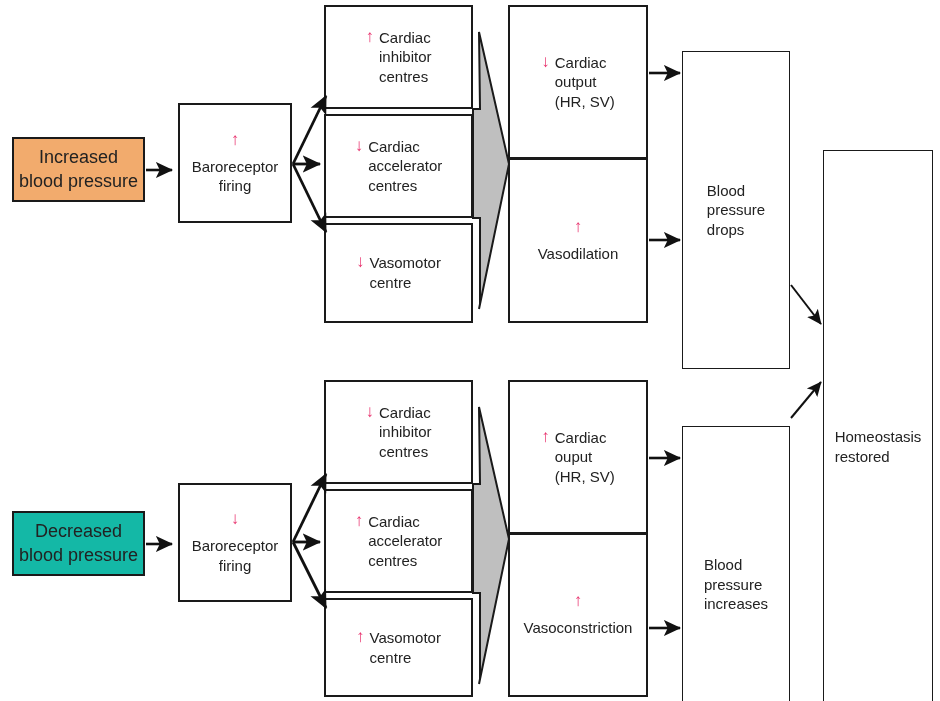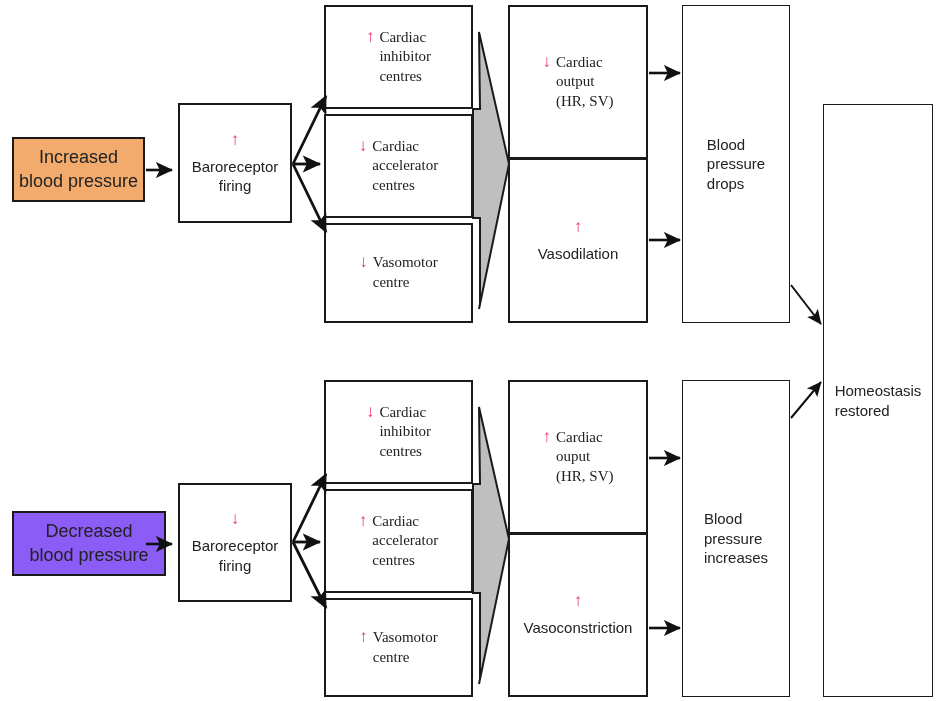--- a/index.html
+++ b/index.html
@@ -35,41 +35,41 @@
     flex-direction: column;
     align-items: center;
     justify-content: center;
     color: #222222;
     font-size: 15px;
     line-height: 1.30;
     text-align: center;
   }
   .box.thin {
     border-width: 1.5px;
+    margin-top: 46px;
   }
   .box-text {
     display: block;
     white-space: pre-line;
   }
   .arrow-glyph {
     color: #e8336e;
     font-size: 17px;
     font-weight: bold;
     line-height: 1;
     display: inline-block;
   }
   .stack-row {
     display: flex;
     align-items: flex-start;
     justify-content: center;
     gap: 5px;
   }
   .stack-row .box-text {
     text-align: left;
-    font-family: Liberation Serif, serif;
   }
   .above-arrow {
     display: block;
     margin-bottom: 9px;
   }
   .pressure-box {
     font-size: 18px;
   }
   .tall-label {
     text-align: left;
@@ -130,21 +130,21 @@
     <span class="arrow-glyph above-arrow">↑</span>
     <span class="box-text">Vasodilation</span>
   </div>
 
   <div class="box thin" style="left:682px; top:5px; width:108px; height:318px;">
     <span class="box-text tall-label">Blood
 pressure
 drops</span>
   </div>
 
-  <div class="box pressure-box" style="left:12px; top:511px; width:154px; height:65px; background:#8b5cf6;">
+  <div class="box pressure-box" style="left:12px; top:511px; width:133px; height:65px; background:#14b8a6;">
     <span class="box-text">Decreased
 blood pressure</span>
   </div>
 
   <div class="box" style="left:178px; top:483px; width:114px; height:119px;">
     <span class="arrow-glyph above-arrow">↓</span>
     <span class="box-text">Baroreceptor
 firing</span>
   </div>
 

